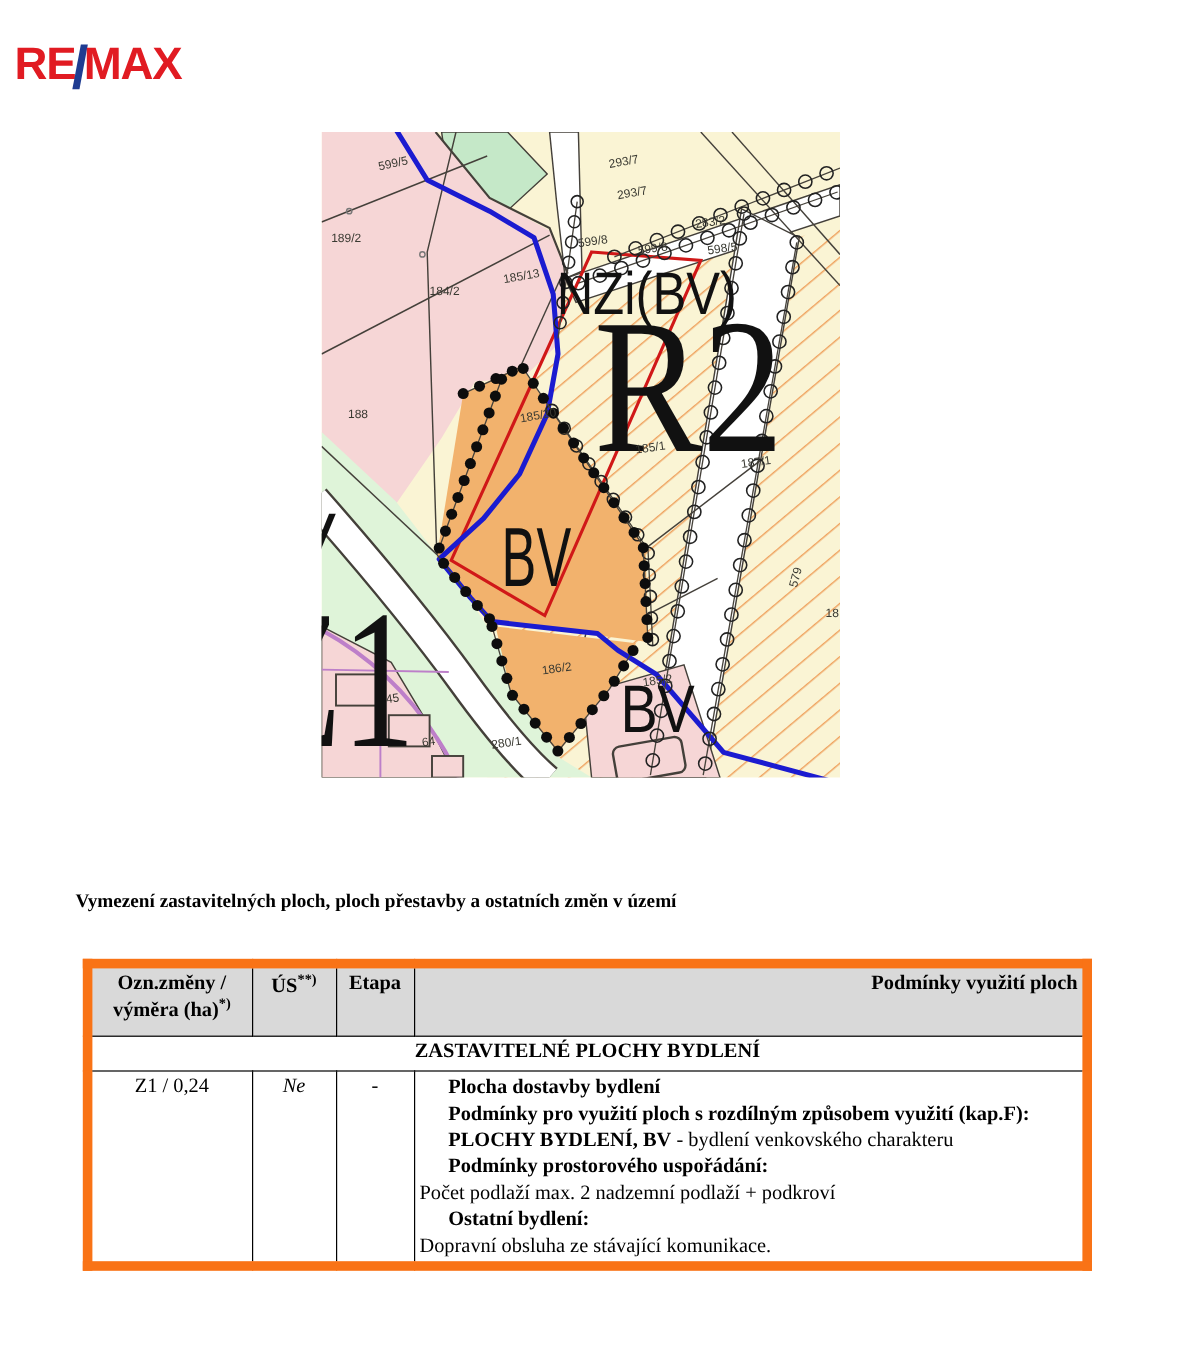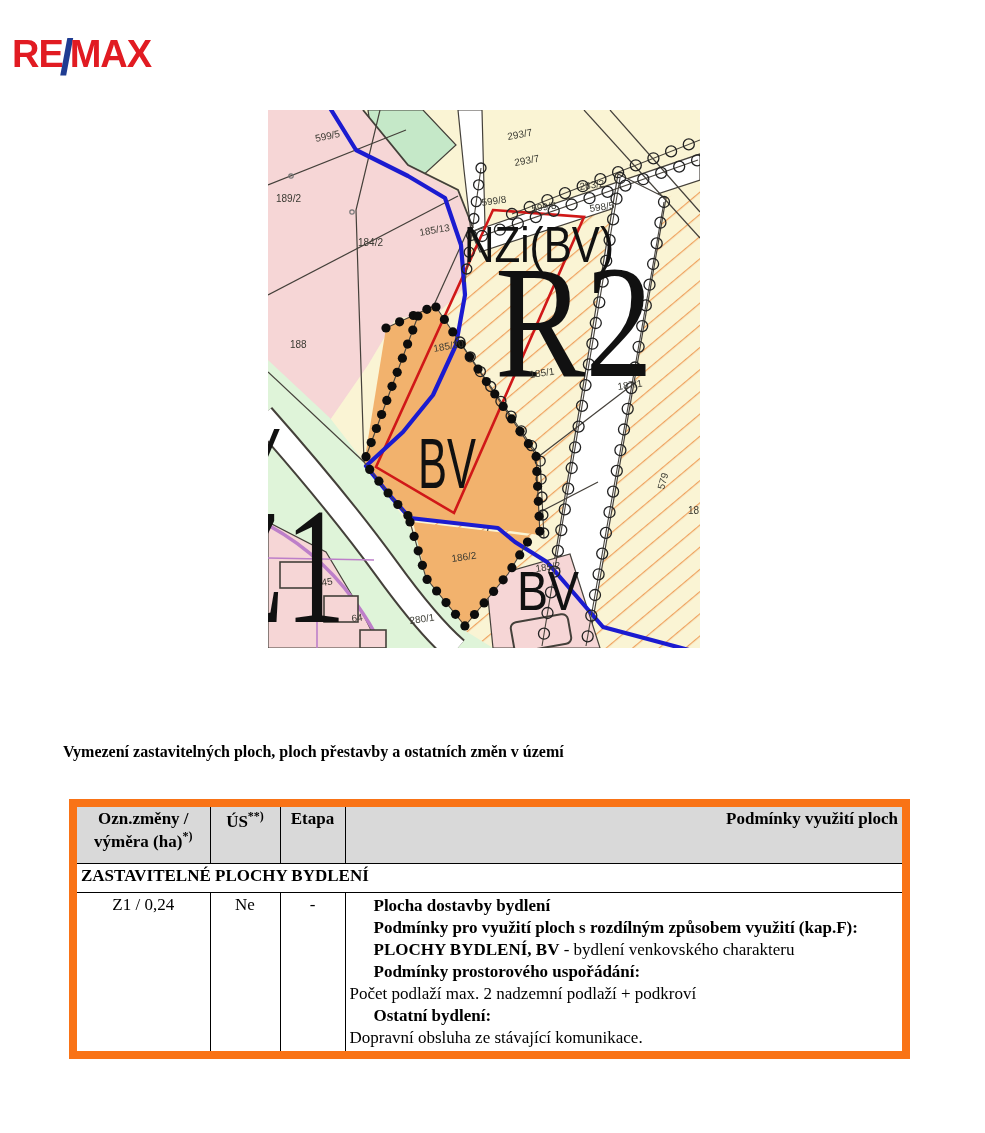--- a/index.html
+++ b/index.html
@@ -22,23 +22,23 @@
   .map{position:absolute;left:268px;top:110px;width:432px;height:538px;}
   .map svg{display:block;}
   
   .heading{position:absolute;left:63px;top:743px;font-size:16px;font-weight:bold;white-space:nowrap;}
   
   table.zoning{position:absolute;left:69px;top:799px;width:836px;border-collapse:collapse;
         table-layout:fixed;border:8px solid #f97316;}
   table.zoning td{border:1.5px solid #000;vertical-align:top;padding:2px 4px;font-size:17px;}
   td.hdr{background:var(--header-gray);font-weight:bold;font-size:19px;text-align:center;vertical-align:middle;height:52px;}
   td.hdr.left{text-align:right;padding-left:9px;}
-  td.section{font-weight:bold;text-align:left;font-size:17px;height:24px;vertical-align:middle;padding:1px;margin-left:20px;}
+  td.section{font-weight:bold;text-align:center;font-size:17px;height:24px;vertical-align:middle;padding:1px;margin-left:20px;}
   td.c1{font-weight:normal;font-size:19px;text-align:center;padding-top:6px;}
-  td.c2,td.c3{text-align:center;font-size:18px;padding-top:6px;}
+  td.c2,td.c3{text-align:center;font-size:18px;padding-top:6px;font-style:italic;}
   td.c4{padding:4px 8px 6px 10px;}
   td.c4 .ln{line-height:22px;}
   td.c4 .b{font-weight:bold;margin-left:24px;}
   sup{font-size:12px;}
 </style>
 </head>
 <body>
 
 <div class="page">
 

